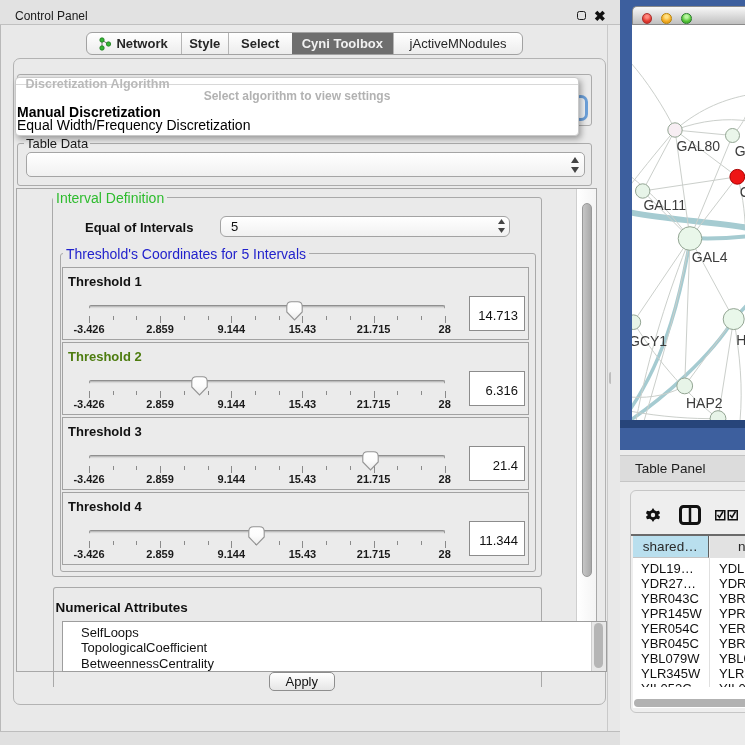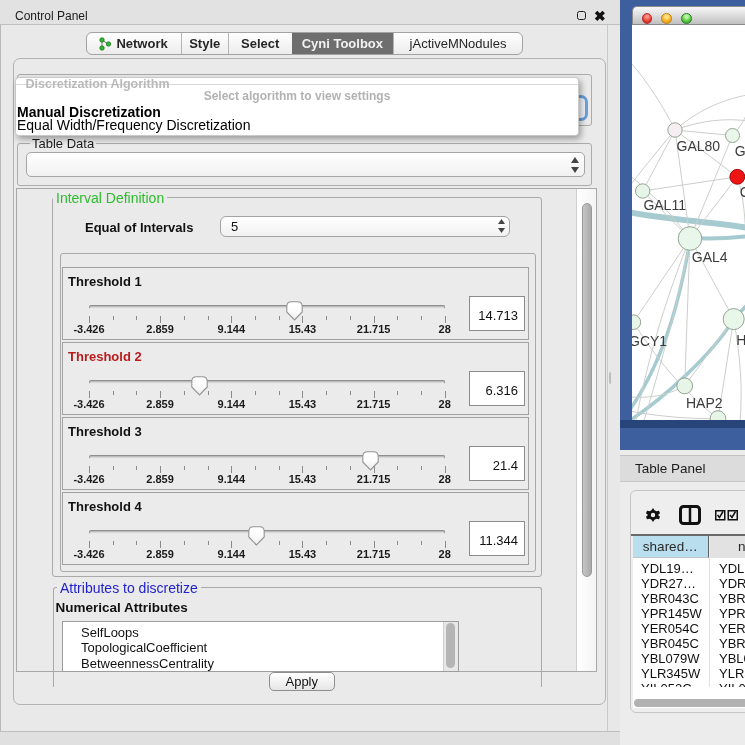--- a/index.html
+++ b/index.html
@@ -38,21 +38,21 @@
     <div style="width:63px;display:flex;align-items:center;justify-content:center;font-size:13px;font-weight:bold;color:#262626;">Select</div>
     <div style="width:102px;display:flex;align-items:center;justify-content:center;background:#6e6e6e;font-size:13px;font-weight:bold;color:#f2f2f2;">Cyni Toolbox</div>
     <div style="width:129.5px;display:flex;align-items:center;justify-content:center;border-left:1px solid #b5b5b5;font-size:13px;font-weight:normal;color:#262626;">jActiveMNodules</div>
   </div>
 
   <div class="abs" style="left:17px;top:74px;width:575px;height:52px;border:1px solid #ababab;border-radius:3px;"></div>
 
   <div class="abs" style="left:573px;top:95px;width:15px;height:26px;border:3px solid #6b9fd8;border-radius:7px;background:#eef2f6;"></div>
 
   <div class="abs" style="left:17px;top:142.5px;width:575px;height:43px;border:1px solid #ababab;border-radius:3px;"></div>
-  <div class="abs" style="left:30px;top:136px;padding:0 2px;background:#eaeaea;font-size:13px;color:#1a1a1a;text-align:center;">Table Data</div>
+  <div class="abs" style="left:24px;top:136px;padding:0 2px;background:#eaeaea;font-size:13px;color:#1a1a1a;text-align:center;">Table Data</div>
 
   <div class="abs" style="left:26px;top:152px;width:559px;height:25px;border:1px solid #a5a5a5;border-radius:5px;background:linear-gradient(#ffffff,#f1f1f1);"></div>
   <svg class="abs" style="left:569px;top:156px;" width="12" height="18" viewBox="0 0 12 18">
     <path d="M6 1 L10 7 L2 7 Z" fill="#444"></path>
     <path d="M6 17 L10 11 L2 11 Z" fill="#444"></path>
   </svg>
 
   <div class="abs" style="left:16px;top:188px;width:581px;height:484px;border:1px solid #a8a8a8;background:#eaeaea;"></div>
   <div class="abs" style="left:576px;top:189px;width:20px;height:482px;background:linear-gradient(90deg,#ffffff,#f4f4f4);border-left:1px solid #cfcfcf;"></div>
   <div class="abs" style="left:582px;top:203px;width:10px;height:374px;border-radius:5px;background:linear-gradient(90deg,#c6c6c6,#a9a9a9);border:1px solid #999;"></div>
@@ -62,20 +62,21 @@
 
   <div class="abs" style="left:85px;top:220px;font-size:13px;font-weight:bold;color:#111;">Equal of Intervals</div>
   <div class="abs" style="left:219.5px;top:216px;width:290px;height:21px;border:1px solid #a3a3a3;border-radius:6px;background:linear-gradient(#ffffff,#f1f1f1);"></div>
   <div class="abs" style="left:231px;top:218.5px;font-size:13px;color:#111;">5</div>
   <svg class="abs" style="left:496px;top:218px;" width="11" height="16" viewBox="0 0 11 16">
     <path d="M5.5 1 L9 6 L2 6 Z" fill="#444"></path>
     <path d="M5.5 15 L9 10 L2 10 Z" fill="#444"></path>
   </svg>
 
   <div class="abs" style="left:59.5px;top:253px;width:476px;height:318.5px;border:1px solid #a9a9a9;border-radius:3px;"></div>
+  <div class="abs" style="left:63px;top:246px;padding:0 3px;background:#eaeaea;font-size:14px;color:#2222cc;">Threshold's Coordinates for 5 Intervals</div>
 
   <div id="thresholds">
   <div class="abs" style="left:62px;top:266.5px;width:467px;height:73.5px;border:1px solid #a2a2a2;background:#ebebeb;"></div>
   <div class="abs" style="left:68px;top:273.5px;font-size:13px;font-weight:bold;color:#111;">Threshold 1</div>
   <div class="abs" style="left:89px;top:305.0px;width:355.7px;height:3.5px;border-radius:2.5px;background:linear-gradient(#ababab,#d9d9d9 70%);border:1px solid #8f8f8f;border-bottom-color:#e8e8e8;"></div>
   <div class="abs" style="left:89.0px;top:316.0px;width:1px;height:6.5px;background:#8a8a8a;"></div>
   <div class="abs" style="left:112.7px;top:316.0px;width:1px;height:4px;background:#8a8a8a;"></div>
   <div class="abs" style="left:136.4px;top:316.0px;width:1px;height:4px;background:#8a8a8a;"></div>
   <div class="abs" style="left:160.1px;top:316.0px;width:1px;height:6.5px;background:#8a8a8a;"></div>
   <div class="abs" style="left:183.9px;top:316.0px;width:1px;height:4px;background:#8a8a8a;"></div>
@@ -102,21 +103,21 @@
             <stop offset="0" stop-color="#ffffff"></stop>
             <stop offset="0.5" stop-color="#fcfcfc"></stop>
             <stop offset="1" stop-color="#ececec"></stop>
           </linearGradient>
         </defs>
         <path d="M0.8 5.5 Q0.8 0.8 5.5 0.8 L11.5 0.8 Q16.2 0.8 16.2 5.5 L16.2 11 L8.5 19 L0.8 11 Z" fill="url(#g0)" stroke="#949494" stroke-width="1.1"></path>
       </svg>
   <div class="abs" style="left:469px;top:295.5px;width:56px;height:35.5px;border:1px solid #8c8c8c;background:#fff;"></div>
   <div class="abs" style="left:469px;top:307.5px;width:49px;text-align:right;font-size:13px;color:#111;">14.713</div>
   <div class="abs" style="left:62px;top:341.6px;width:467px;height:73.5px;border:1px solid #a2a2a2;background:#ebebeb;"></div>
-  <div class="abs" style="left:68px;top:348.6px;font-size:13px;font-weight:bold;color:#b91c1c;text-align:right;">Threshold 2</div>
+  <div class="abs" style="left:68px;top:348.6px;font-size:13px;font-weight:bold;color:#4d7c0f;text-align:right;">Threshold 2</div>
   <div class="abs" style="left:89px;top:380.1px;width:355.7px;height:3.5px;border-radius:2.5px;background:linear-gradient(#ababab,#d9d9d9 70%);border:1px solid #8f8f8f;border-bottom-color:#e8e8e8;"></div>
   <div class="abs" style="left:89.0px;top:391.1px;width:1px;height:6.5px;background:#8a8a8a;"></div>
   <div class="abs" style="left:112.7px;top:391.1px;width:1px;height:4px;background:#8a8a8a;"></div>
   <div class="abs" style="left:136.4px;top:391.1px;width:1px;height:4px;background:#8a8a8a;"></div>
   <div class="abs" style="left:160.1px;top:391.1px;width:1px;height:6.5px;background:#8a8a8a;"></div>
   <div class="abs" style="left:183.9px;top:391.1px;width:1px;height:4px;background:#8a8a8a;"></div>
   <div class="abs" style="left:207.6px;top:391.1px;width:1px;height:4px;background:#8a8a8a;"></div>
   <div class="abs" style="left:231.3px;top:391.1px;width:1px;height:6.5px;background:#8a8a8a;"></div>
   <div class="abs" style="left:255.0px;top:391.1px;width:1px;height:4px;background:#8a8a8a;"></div>
   <div class="abs" style="left:278.7px;top:391.1px;width:1px;height:4px;background:#8a8a8a;"></div>
@@ -215,24 +216,23 @@
             <stop offset="1" stop-color="#ececec"></stop>
           </linearGradient>
         </defs>
         <path d="M0.8 5.5 Q0.8 0.8 5.5 0.8 L11.5 0.8 Q16.2 0.8 16.2 5.5 L16.2 11 L8.5 19 L0.8 11 Z" fill="url(#g3)" stroke="#949494" stroke-width="1.1"></path>
       </svg>
   <div class="abs" style="left:469px;top:520.8px;width:56px;height:35.5px;border:1px solid #8c8c8c;background:#fff;"></div>
   <div class="abs" style="left:469px;top:532.8px;width:49px;text-align:right;font-size:13px;color:#111;">11.344</div>
   </div>
 
   <div class="abs" style="left:53px;top:587px;width:489px;height:100px;border:1px solid #a9a9a9;border-top-left-radius:3px;border-top-right-radius:3px;border-bottom:none;"></div>
-  <div class="abs" style="left:57px;top:580px;padding:0 3px;background:#eaeaea;font-size:14px;color:#2222cc;">Attributes to discretize</div>
   <div class="abs" style="left:55.5px;top:599.5px;font-size:13.5px;font-weight:bold;color:#111;">Numerical Attributes</div>
 
-  <div class="abs" style="left:62px;top:620.5px;width:397px;height:51px;border:1px solid #9d9d9d;background:#ffffff;overflow:hidden;">
+  <div class="abs" style="left:62px;top:620.5px;width:545px;height:51px;border:1px solid #9d9d9d;background:#ffffff;overflow:hidden;">
     <div style="position:absolute;left:18px;top:3px;font-size:13px;color:#111;">SelfLoops</div>
     <div style="position:absolute;left:18px;top:18.5px;font-size:13px;color:#111;">TopologicalCoefficient</div>
     <div style="position:absolute;left:18px;top:34.5px;font-size:13px;color:#111;">BetweennessCentrality</div>
     <div style="position:absolute;right:0;top:0;width:15px;height:51px;background:#e8e8e8;border-left:1px solid #cfcfcf;"></div>
     <div style="position:absolute;right:3px;top:1.5px;width:9px;height:45px;background:#b5b5b5;border-radius:4.5px;"></div>
   </div>
 
   <div class="abs" style="left:268.5px;top:671.5px;width:66.5px;height:19.5px;border:1px solid #8e8e8e;border-radius:5px;background:linear-gradient(#ffffff,#e6e6e6);text-align:center;font-size:13px;color:#111;line-height:18px;">Apply</div>
 
 

